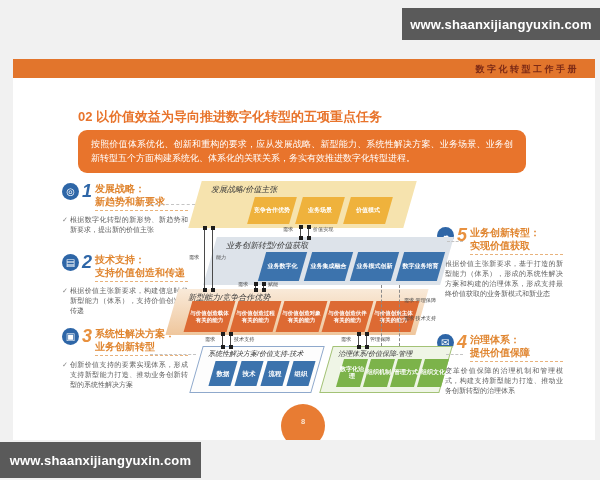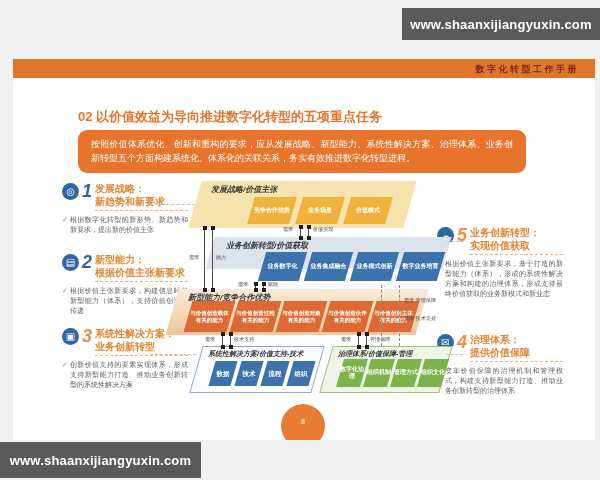--- a/index.html
+++ b/index.html
@@ -25,21 +25,21 @@
   .tnum{font-size:18px;font-weight:bold;font-style:italic;line-height:1;flex:none;}
   .tnum.blue{color:#2e66a7;} .tnum.orange{color:#e8913f;}
   .ttitles{font-size:10px;font-weight:bold;color:#e0852f;line-height:1.3;
       border-bottom:1px dashed #e8b27c;padding-bottom:2px;flex:1;}
   .tdesc{margin-top:4px;font-size:7px;color:#606060;line-height:1.45;display:flex;gap:2px;text-align:justify;}
   .tdesc .chk{color:#8a8a8a;flex:none;}
 
   
   .para{position:absolute;}
   .para .bg{position:absolute;left:0;top:0;right:0;bottom:0;transform:skewX(-16deg);}
-  .para .ttl{position:relative;font-style:italic;font-weight:bold;font-size:8px;color:#3a3a3a;
+  .para .ttl{position:relative;font-style:italic;font-weight:normal;font-size:8px;color:#3a3a3a;
       padding:3px 0 0 16px;white-space:nowrap;}
   .boxes{position:absolute;display:flex;}
   .pbox{position:relative;color:#fff;text-align:center;display:flex;align-items:center;justify-content:center;}
   .pbox .bg2{position:absolute;left:0;top:0;right:0;bottom:0;transform:skewX(-16deg);}
   .pbox span{position:relative;font-size:6px;line-height:1.18;font-weight:bold;}
   .bgA{background:#f6e3ae;} .bxA{background:#efb23c;}
   .bgB{background:#dde3ea;} .bxB{background:#3c73ad;}
   .bgC{background:linear-gradient(180deg,#f9ead9,#efc69c);} .bxC{background:#dd6a33;}
   .bgD1{background:#fdfdfd;border:1px solid #8fa9cc;} .bxD1{background:#3c73ad;}
   .bgD2{background:#eff5e6;border:1px solid #a3c276;} .bxD2{background:#7cb34a;}
@@ -65,21 +65,21 @@
     <span>www.shaanxijiangyuxin.com</span>
   </div>
 
   <div class="orange-bar">
     <span class="t">数字化转型工作手册</span>
   </div>
 
   <div class="page">
 
     <div class="sec-title">02 以价值效益为导向推进数字化转型的五项重点任务</div>
-    <div class="intro">按照价值体系优化、创新和重构的要求，应从发展战略、新型能力、系统性解决方案、治理体系、业务创新转型五个方面构建系统化、体系化的关联关系，务实有效推进数字化转型进程。</div>
+    <div class="intro">按照价值体系优化、创新和重构的要求，应从发展战略、新型能力、系统性解决方案、业务场景、业务创新转型五个方面构建系统化、体系化的关联关系，务实有效推进数字化转型进程。</div>
 
     <div class="task" style="left:49px;top:104px;">
       <div class="task-head">
         <div class="ticon">
             <span>◎</span>
           </div>
         <div class="tnum blue">1</div>
         <div class="ttitles">
           <div>发展战略：</div>
           <div>新趋势和新要求</div>
@@ -91,22 +91,22 @@
       </div>
     </div>
 
     <div class="task" style="left:49px;top:175px;">
       <div class="task-head">
         <div class="ticon">
             <span>▤</span>
           </div>
         <div class="tnum blue">2</div>
         <div class="ttitles">
-          <div>新型能力：</div>
-          <div>根据价值主张新要求</div>
+          <div>技术支持：</div>
+          <div>支持价值创造和传递</div>
         </div>
       </div>
       <div class="tdesc">
         <span class="chk">✓</span>
         <span>根据价值主张新要求，构建信息时代新型能力（体系），支持价值创造和传递</span>
       </div>
     </div>
 
     <div class="task" style="left:49px;top:249px;">
       <div class="task-head">
@@ -171,21 +171,21 @@
             <div class="bg2 bxA"></div>
             <span>业务场景</span>
           </div>
         <div class="pbox" style="width:42px;height:27px;">
             <div class="bg2 bxA"></div>
             <span>价值模式</span>
           </div>
       </div>
     </div>
 
-    <div class="para" style="left:197px;top:159px;width:237px;height:32px;">
+    <div class="para" style="left:197px;top:159px;width:237px;height:48px;">
       <div class="bg bgB"></div>
       <div class="ttl">业务创新转型/价值获取</div>
       <div class="boxes" style="left:52px;top:15px;gap:5px;">
         <div class="pbox" style="width:41px;height:29px;">
             <div class="bg2 bxB"></div>
             <span>业务数字化</span>
           </div>
         <div class="pbox" style="width:41px;height:29px;">
             <div class="bg2 bxB"></div>
             <span>业务集成融合</span>

